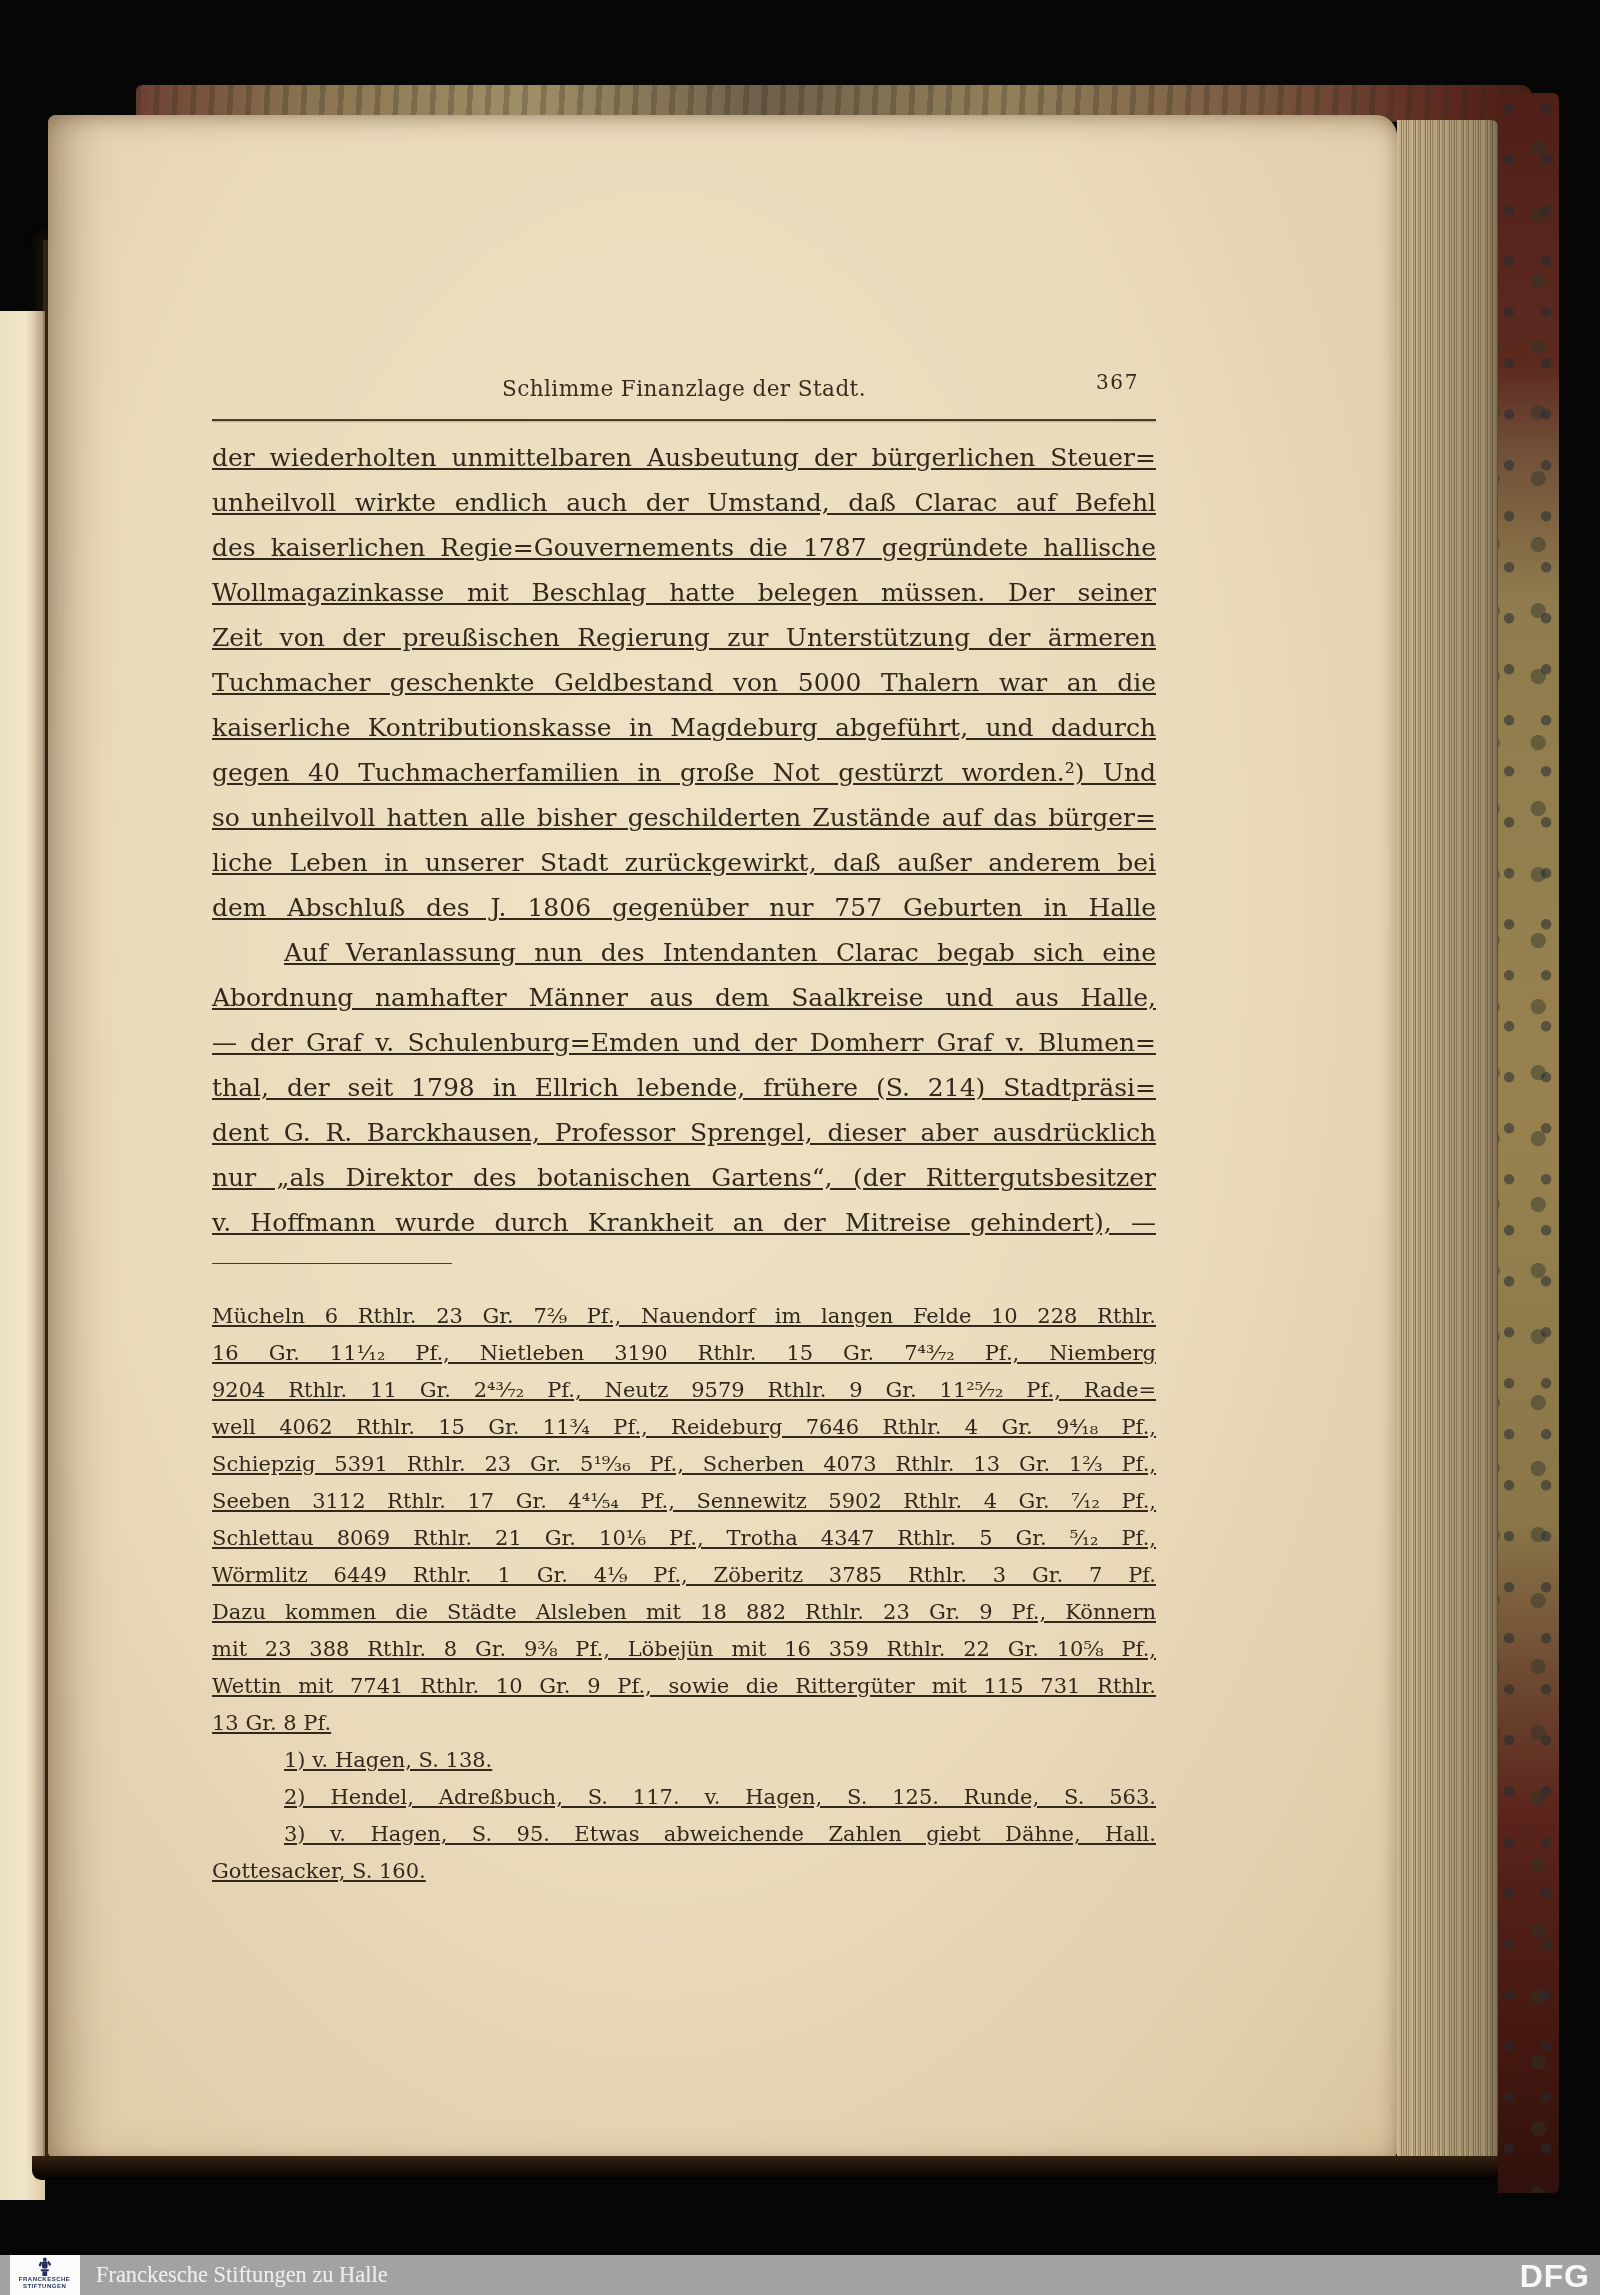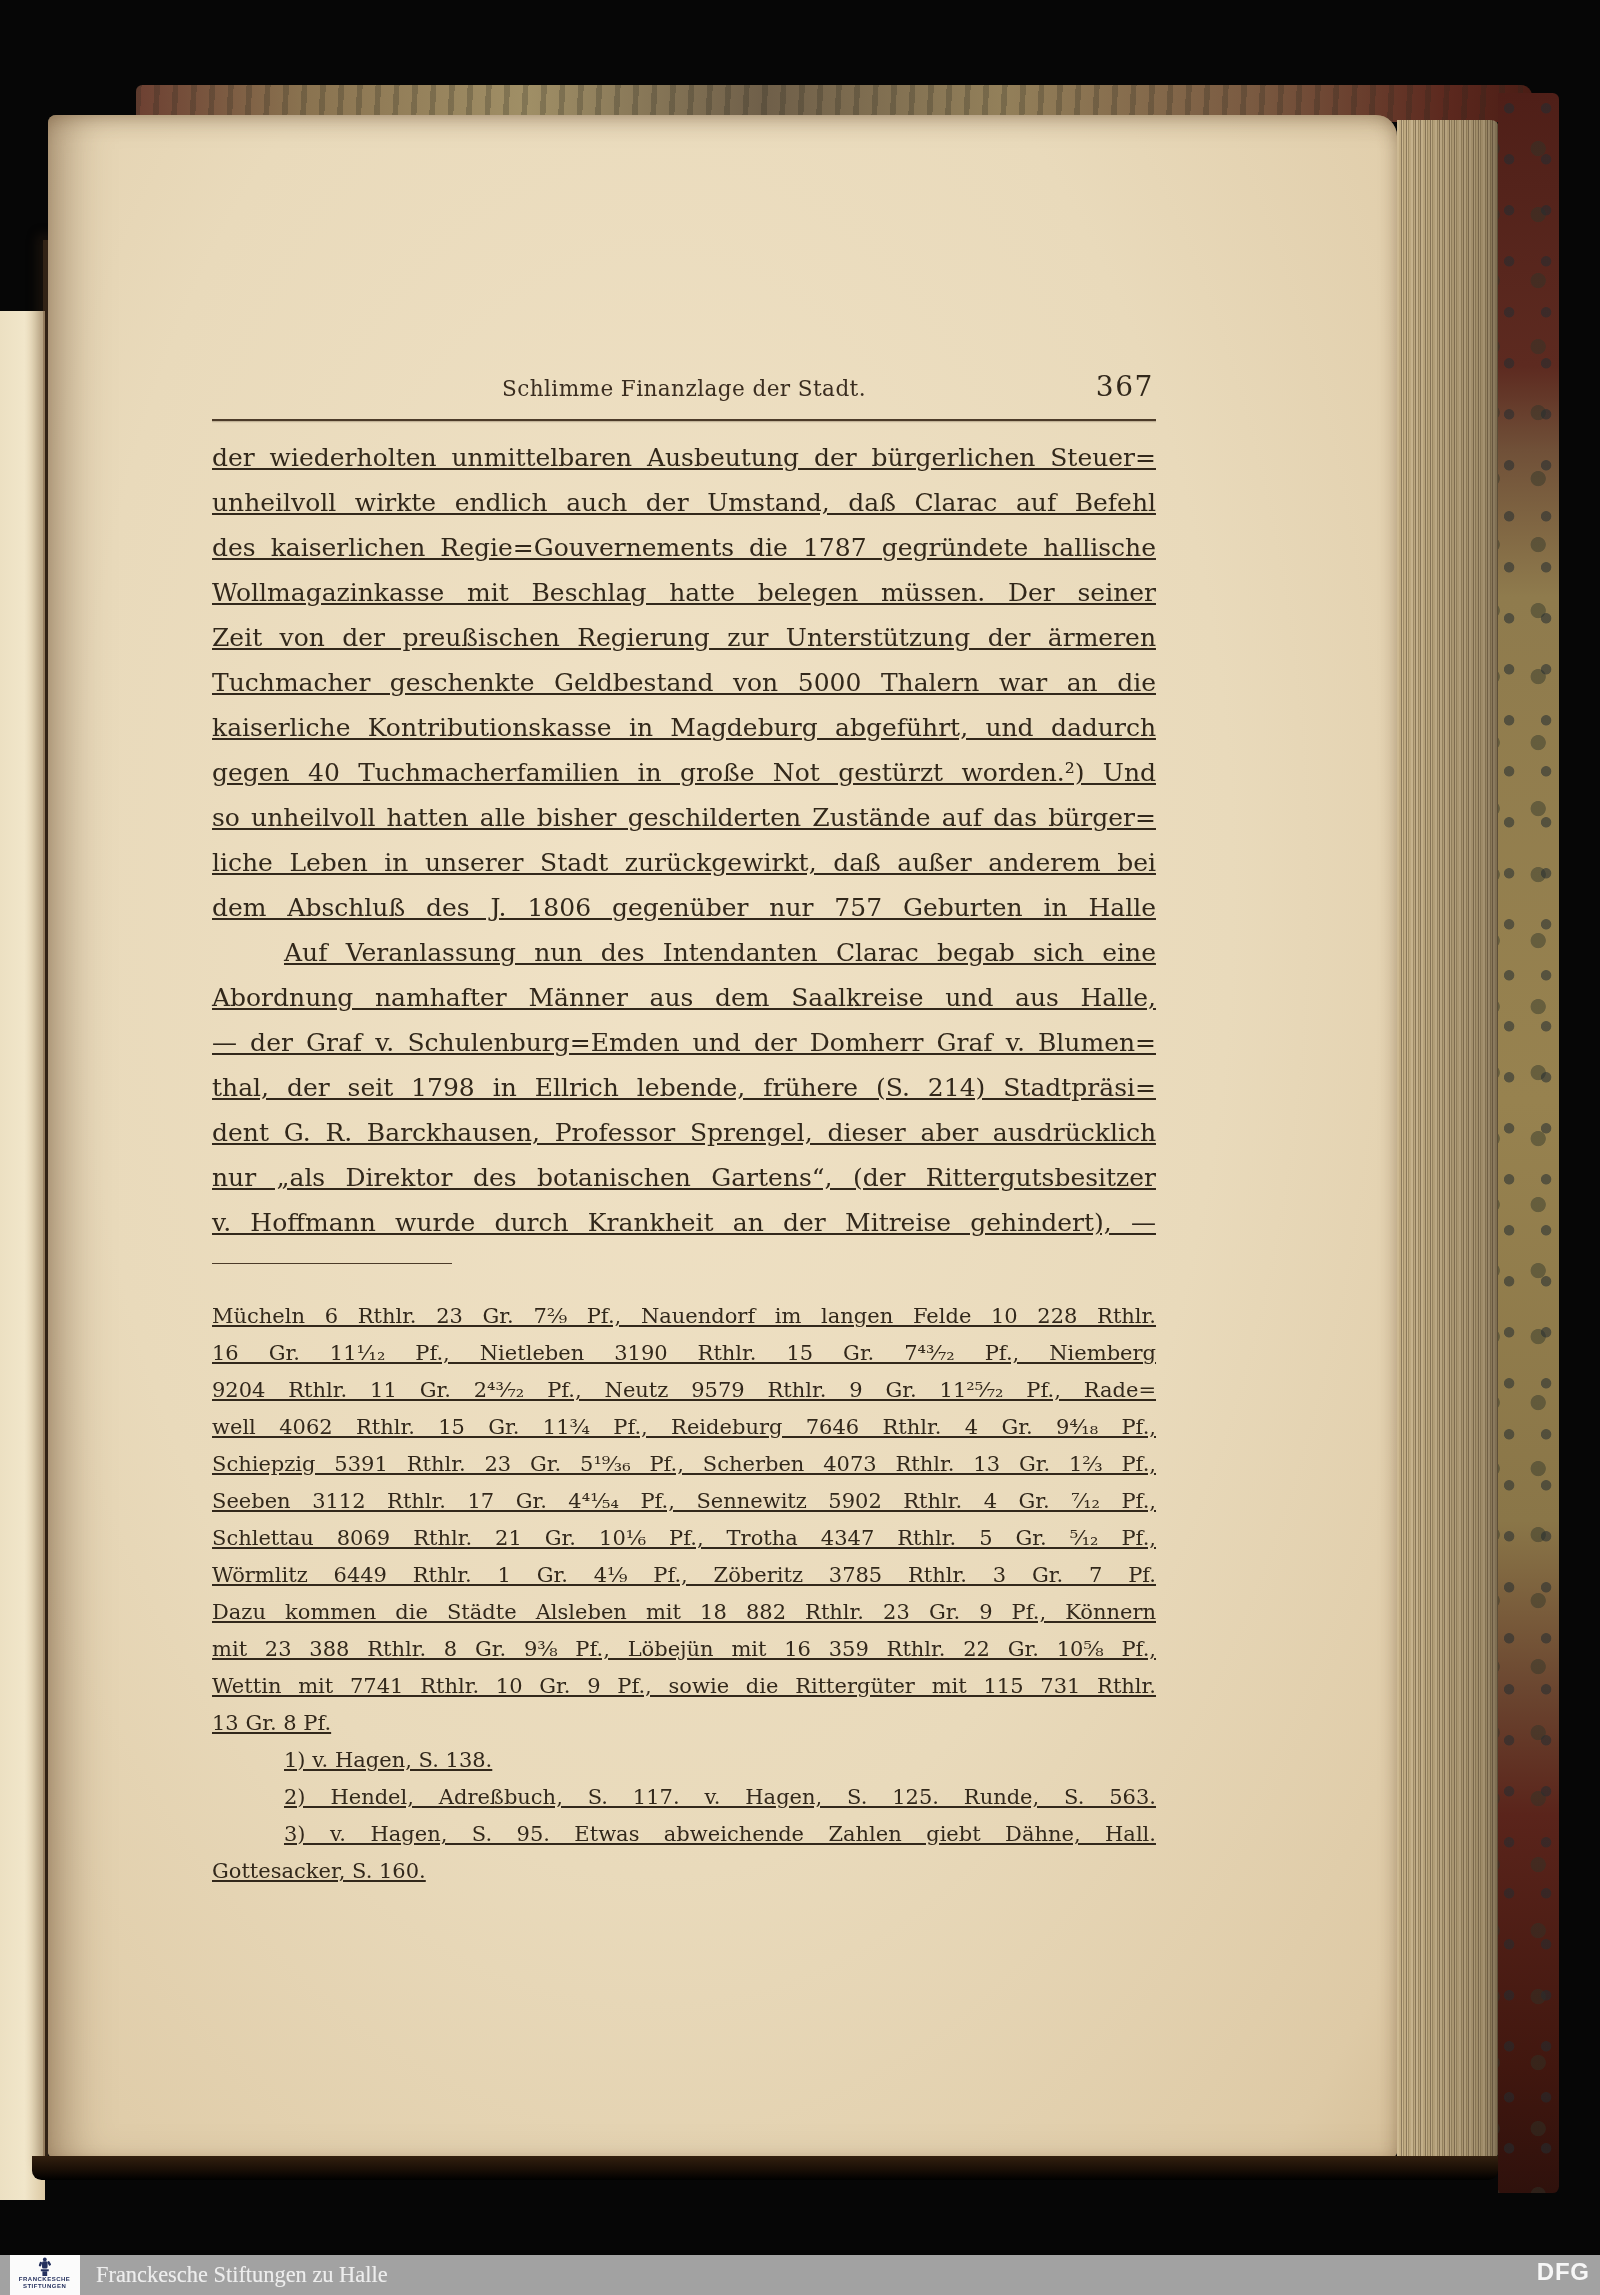--- a/index.html
+++ b/index.html
@@ -59,21 +59,21 @@
     position:absolute;left:164px;top:255px;width:944px;
     color:#32281b;
     text-decoration:underline;
   }
   .header-row{position:relative;height:38px;}
   .running-header{
     position:absolute;left:0;right:0;top:6.4px;text-align:center;
     font-size:21.6px;letter-spacing:0.4px;color:#3a2d20;
   }
   .page-number{
-    position:absolute;right:2px;top:0;font-size:28px;color:#32281b;letter-spacing:1.6px;
+    position:absolute;right:17px;top:0;font-size:20px;color:#32281b;letter-spacing:1.6px;
   }
   .rule{margin-top:11.2px;border-top:2px solid #4c3b29;box-shadow:0 1.2px 0 rgba(76,59,41,.25);}
   .body{margin-top:14px;font-size:25px;line-height:45px;}
   .line{white-space:nowrap;}
   .j{text-align:justify;text-align-last:justify;white-space:normal;}
   .indent{text-indent:72px;}
   .fn-sep{margin-top:17.6px;width:240px;border-top:1.6px solid #4c3b29;}
   .fnblock{margin-top:34px;font-size:21px;line-height:37px;}
   
   #footerbar{
@@ -87,21 +87,21 @@
   }
   .logo-box svg{display:block;margin:2.4px auto 0 auto;}
   .logo-text{font-size:6px;line-height:6.4px;letter-spacing:0.5px;color:#24305e;font-weight:bold;}
   .inst{
     position:absolute;left:96px;top:0;height:40px;line-height:40px;
     font-family:"Liberation Serif","DejaVu Serif",serif;
     font-size:22.4px;color:#ededed;text-shadow:0 0 0.8px rgba(255,255,255,.4);
   }
   .dfg{
     position:absolute;right:11.2px;top:3.2px;
-    font-size:24px;font-weight:bold;color:#f7f7f7;letter-spacing:0.8px;margin-left:44px;
+    font-size:32px;font-weight:bold;color:#f7f7f7;letter-spacing:0.8px;margin-left:44px;
   }
 </style>
 </head>
 <body>
 
 <div id="scene">
 
   <div id="top-edge"></div>
   <div id="left-sliver"></div>
   <div id="gutter-line"></div>

